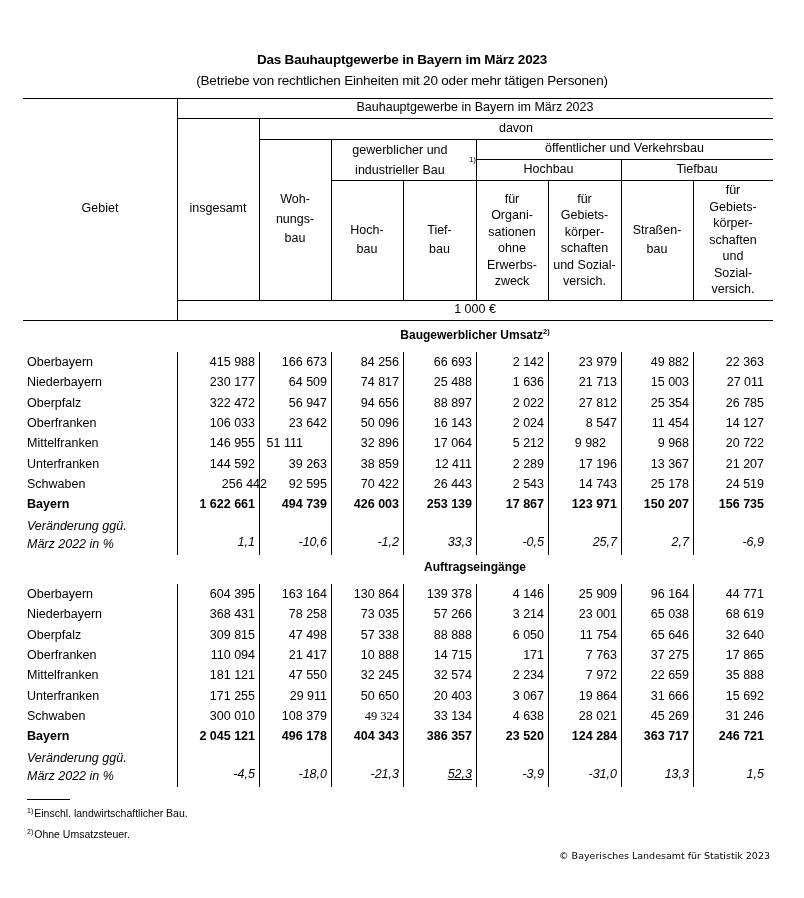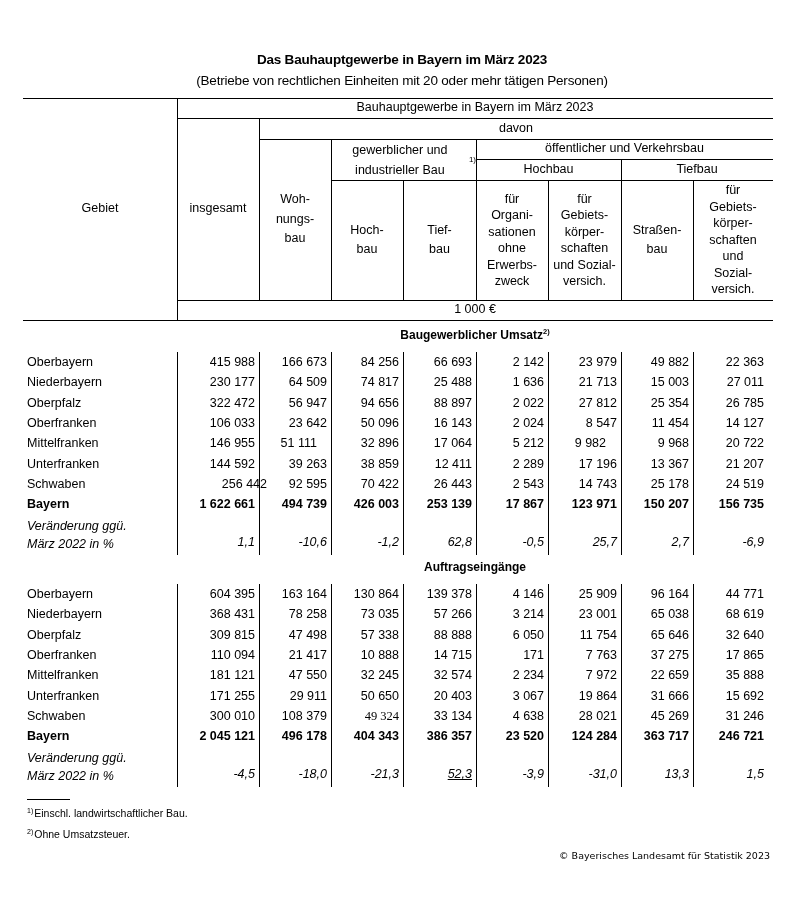--- a/index.html
+++ b/index.html
@@ -136,21 +136,21 @@
       <span class="cell" style="right: 405px;">50 096</span>
       <span class="cell" style="right: 332px;">16 143</span>
       <span class="cell" style="right: 260px;">2 024</span>
       <span class="cell" style="right: 187px;">8 547</span>
       <span class="cell" style="right: 115px;">11 454</span>
       <span class="cell" style="right: 40px;">14 127</span>
     </div>
     <div class="row " style="top: 434.2px;">
       <span class="label">Mittelfranken</span>
       <span class="cell" style="right: 549px;">146 955</span>
-      <span class="cell" style="right: 487px;">51 111</span>
+      <span class="cell" style="right: 501px;">51 111</span>
       <span class="cell" style="right: 405px;">32 896</span>
       <span class="cell" style="right: 332px;">17 064</span>
       <span class="cell" style="right: 260px;">5 212</span>
       <span class="cell" style="right: 198px;">9 982</span>
       <span class="cell" style="right: 115px;">9 968</span>
       <span class="cell" style="right: 40px;">20 722</span>
     </div>
     <div class="row " style="top: 454.5px;">
       <span class="label">Unterfranken</span>
       <span class="cell" style="right: 549px;">144 592</span>
@@ -185,21 +185,21 @@
       <span class="cell" style="right: 40px;">156 735</span>
     </div>
     <div class="row change" style="top: 533.4px;">
       <span class="label" style="top: -16px;">
         <div>Veränderung ggü.</div>
         <div>März 2022 in %</div>
       </span>
       <span class="cell" style="right: 549px;">1,1</span>
       <span class="cell" style="right: 477px;">-10,6</span>
       <span class="cell" style="right: 405px;">-1,2</span>
-      <span class="cell" style="right: 332px;">62,8</span>
+      <span class="cell" style="right: 332px;">33,3</span>
       <span class="cell" style="right: 260px;">-0,5</span>
       <span class="cell" style="right: 187px;">25,7</span>
       <span class="cell" style="right: 115px;">2,7</span>
       <span class="cell" style="right: 40px;">-6,9</span>
     </div>
     <div class="vline" style="left: 177px; top: 352px; height: 203.4px;"></div>
     <div class="vline" style="left: 259px; top: 352px; height: 203.4px;"></div>
     <div class="vline" style="left: 331px; top: 352px; height: 203.4px;"></div>
     <div class="vline" style="left: 403px; top: 352px; height: 203.4px;"></div>
     <div class="vline" style="left: 476px; top: 352px; height: 203.4px;"></div>

